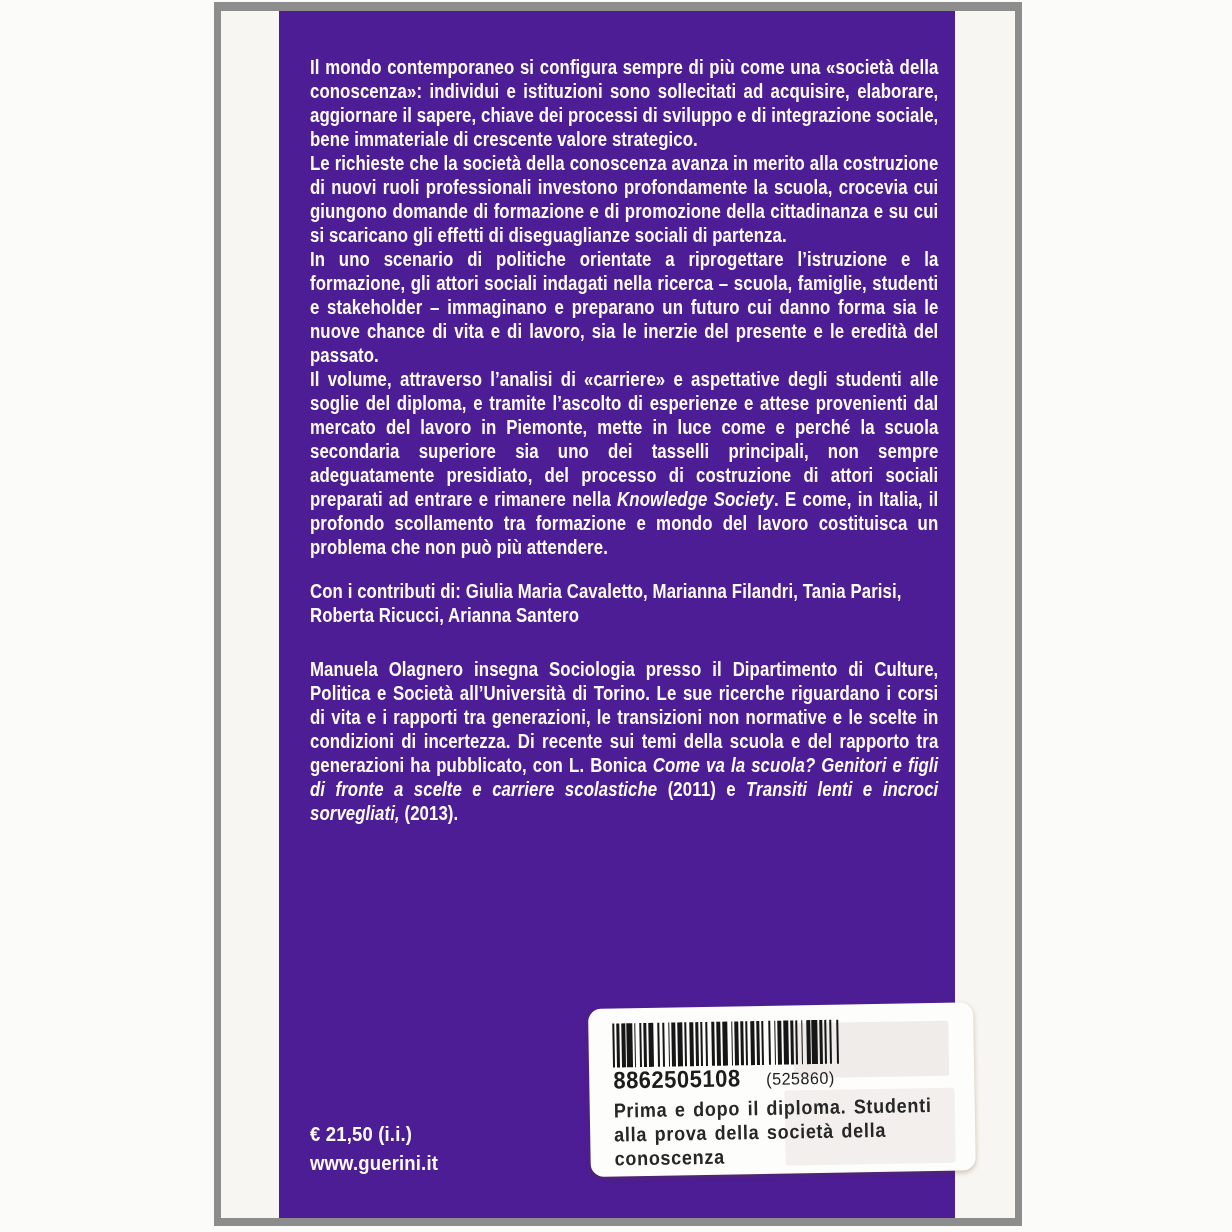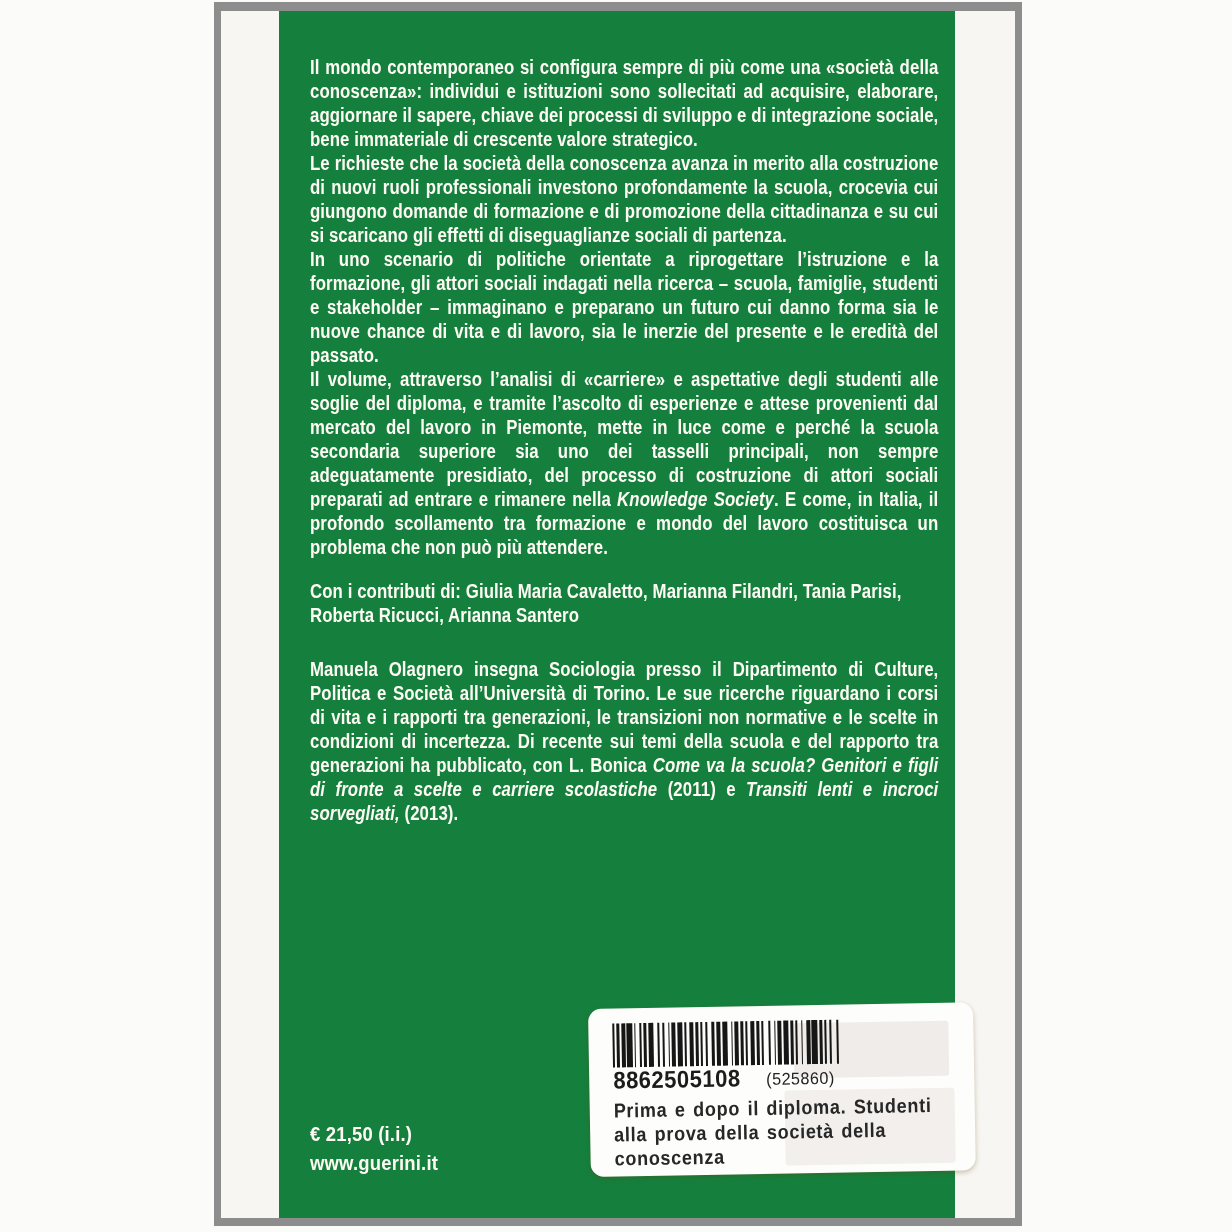--- a/index.html
+++ b/index.html
@@ -15,21 +15,21 @@
     position:absolute;left:214px;top:2px;
     width:808px;height:1224px;
     box-sizing:border-box;
     background:#f7f6f2;
     border:solid #8d8d8e;
     border-width:9px 7px 8px 7px;
   }
   .orange{
     position:absolute;left:58px;top:0;
     width:676px;height:1207px;
-    background:#15803d;
+    background:#4c1d95;
   }
   
   .text-stack{
     position:absolute;left:31px;top:44px;
     width:748px;
     transform:scaleX(0.84);
     transform-origin:left top;
     color:#fdfbf4;
     font-size:20px;line-height:24px;font-weight:bold;
     text-align:justify;

